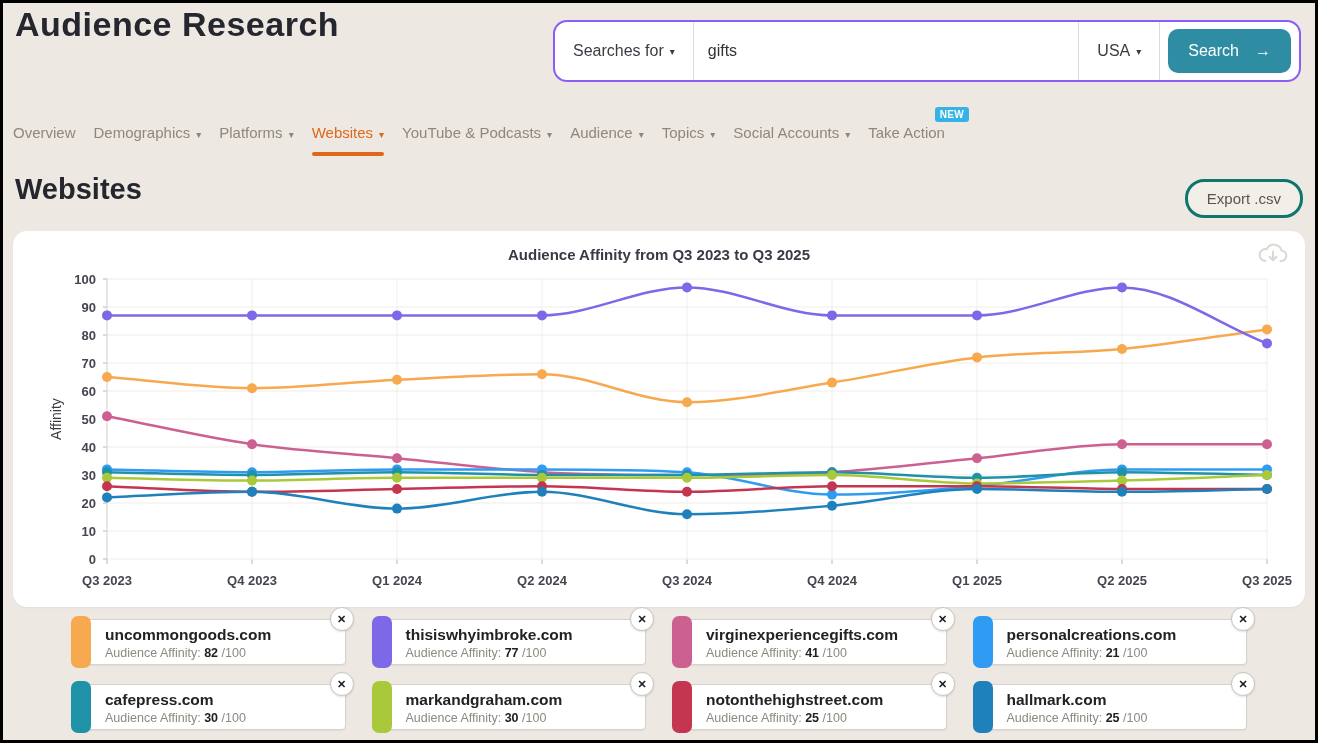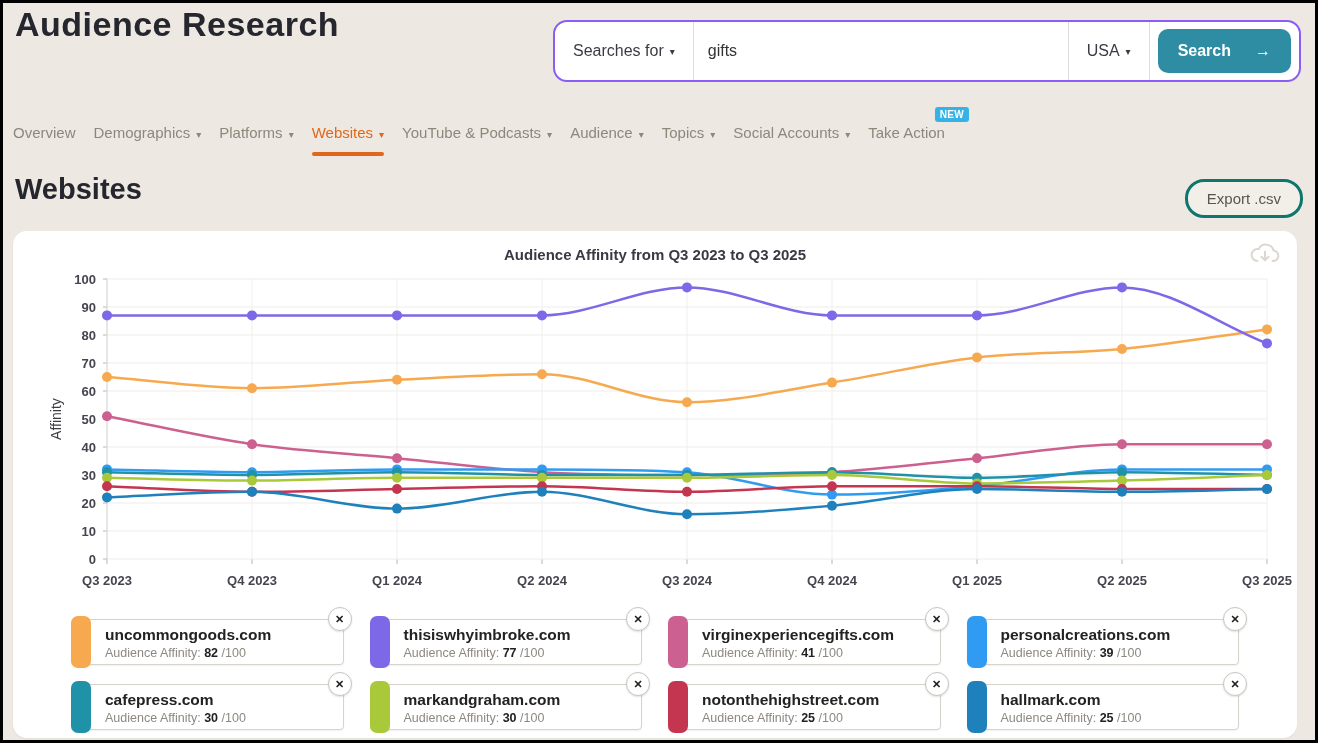--- a/index.html
+++ b/index.html
@@ -15,22 +15,22 @@
     position:absolute; right:14px; top:17px; width:748px; height:62px;
     background:#fff; border:2px solid #8b5cf6; border-radius:14px;
     display:flex; align-items:stretch; overflow:hidden;
   }
   .sb-seg { display:flex; align-items:center; padding:0 18px; font-size:16px; color:#3C3A42; white-space:nowrap; cursor:pointer; }
   .sb-seg .caret, .nav-caret { font-size:10px; margin-left:6px; color:inherit; }
   .sb-div { width:1px; background:#DCDCDC; }
   .sb-input { flex:1; border:none; outline:none; font-size:16px; color:#333; padding:0 14px; font-family:Liberation Sans, sans-serif; background:transparent; }
   .sb-btn {
     margin:7px 8px; border:none; background:#2E8DA2; color:#fff;
-    font-size:16px; font-weight:700; border-radius:10px; padding:0 20px;
-    cursor:pointer; font-family:inherit; display:flex; align-items:center; gap:24px;
+    font-size:16px; font-weight:400; border-radius:10px; padding:0 20px;
+    cursor:pointer; font-family:inherit; display:flex; align-items:center; gap:16px;
   }
   
   .nav { position:absolute; left:10px; top:121px; display:flex; gap:18px; align-items:flex-start; }
   .nav-item { position:relative; font-size:15px; color:#8E877B; cursor:pointer; text-decoration:none; white-space:nowrap; }
   .nav-item.active { color:#DF671B; }
   .nav-item.active::after {
     content:""; position:absolute; left:0; right:0; bottom:-15px; height:4px;
     background:#DF671B; border-radius:2px;
   }
   .nav-badge {
@@ -38,21 +38,21 @@
     font-size:10px; font-weight:700; padding:2px 5px; border-radius:3px; letter-spacing:.3px;
   }
   
   .page-h2 { position:absolute; left:12px; top:170px; font-size:29px; font-weight:700; color:#26262E; }
   .export-btn {
     position:absolute; right:12px; top:176px; background:#F2EFE9; border:3px solid #0f766e;
     border-radius:19px; padding:8px 19px; font-size:15px; color:#5A554E; cursor:pointer; font-family:inherit;
   }
   
   .card {
-    position:absolute; left:10px; right:18px; top:228px; height:507px;
+    position:absolute; left:10px; right:10px; top:228px; height:376px;
     background:#fff; border-radius:14px; box-shadow:0 1px 2px rgba(0,0,0,.05);
   }
   .chart-title { text-align:center; margin-top:15px; font-size:15px; font-weight:700; color:#3A3A45; }
   #chart { position:absolute; left:8px; top:36px; }
   #chart text { font-family:inherit; }
   .dl-icon { position:absolute; right:16px; top:10px; }
   
   .legend {
     position:absolute; left:58px; right:58px; top:388px;
     display:grid; grid-template-columns:repeat(4,1fr); column-gap:26px; row-gap:19px;
@@ -296,21 +296,21 @@
       <span>/100</span>
     </div>
   </div>
 
   <div class="wcard">
     <span class="chip" style="background: rgb(47, 155, 242);"></span>
     <button class="close-btn">✕</button>
     <div class="wname">personalcreations.com</div>
     <div class="wsub">
       <span>Audience Affinity: </span>
-      <b>39 </b>
+      <b>21 </b>
       <span>/100</span>
     </div>
   </div>
 
   <div class="wcard">
     <span class="chip" style="background: rgb(32, 146, 168);"></span>
     <button class="close-btn">✕</button>
     <div class="wname">cafepress.com</div>
     <div class="wsub">
       <span>Audience Affinity: </span>

